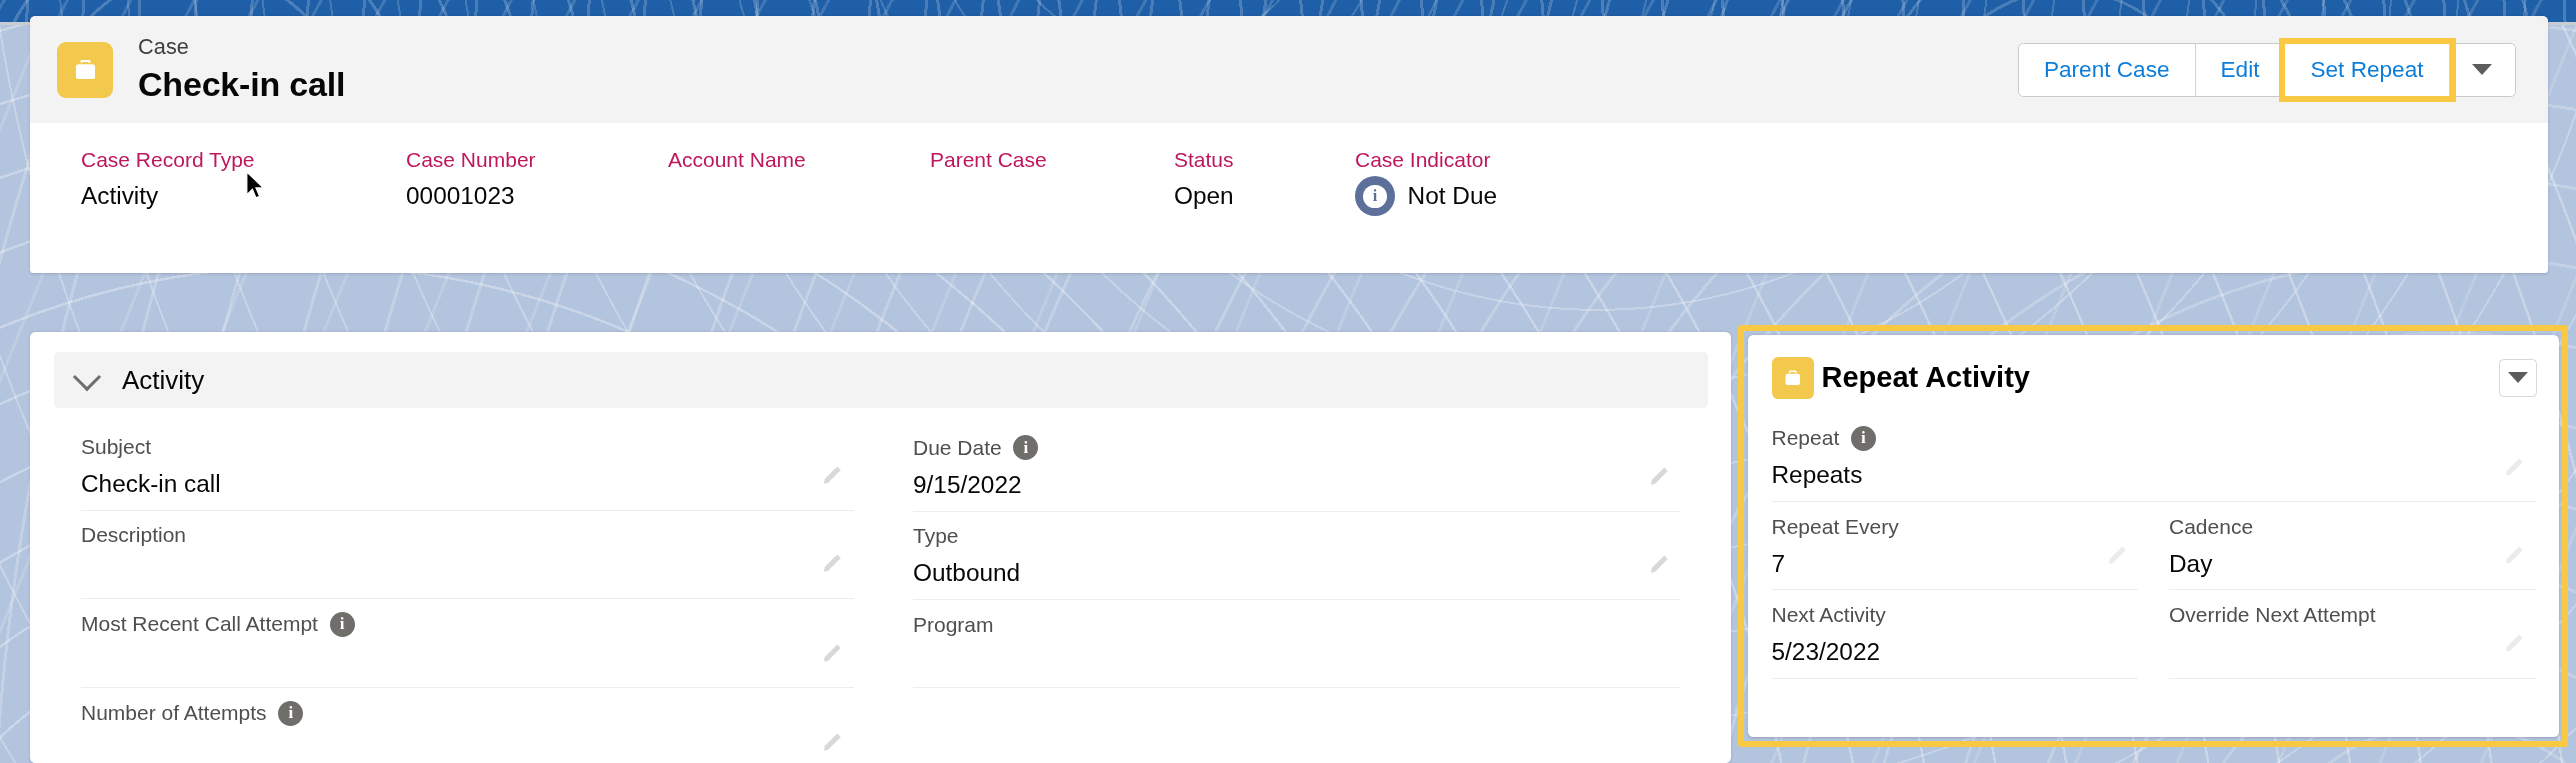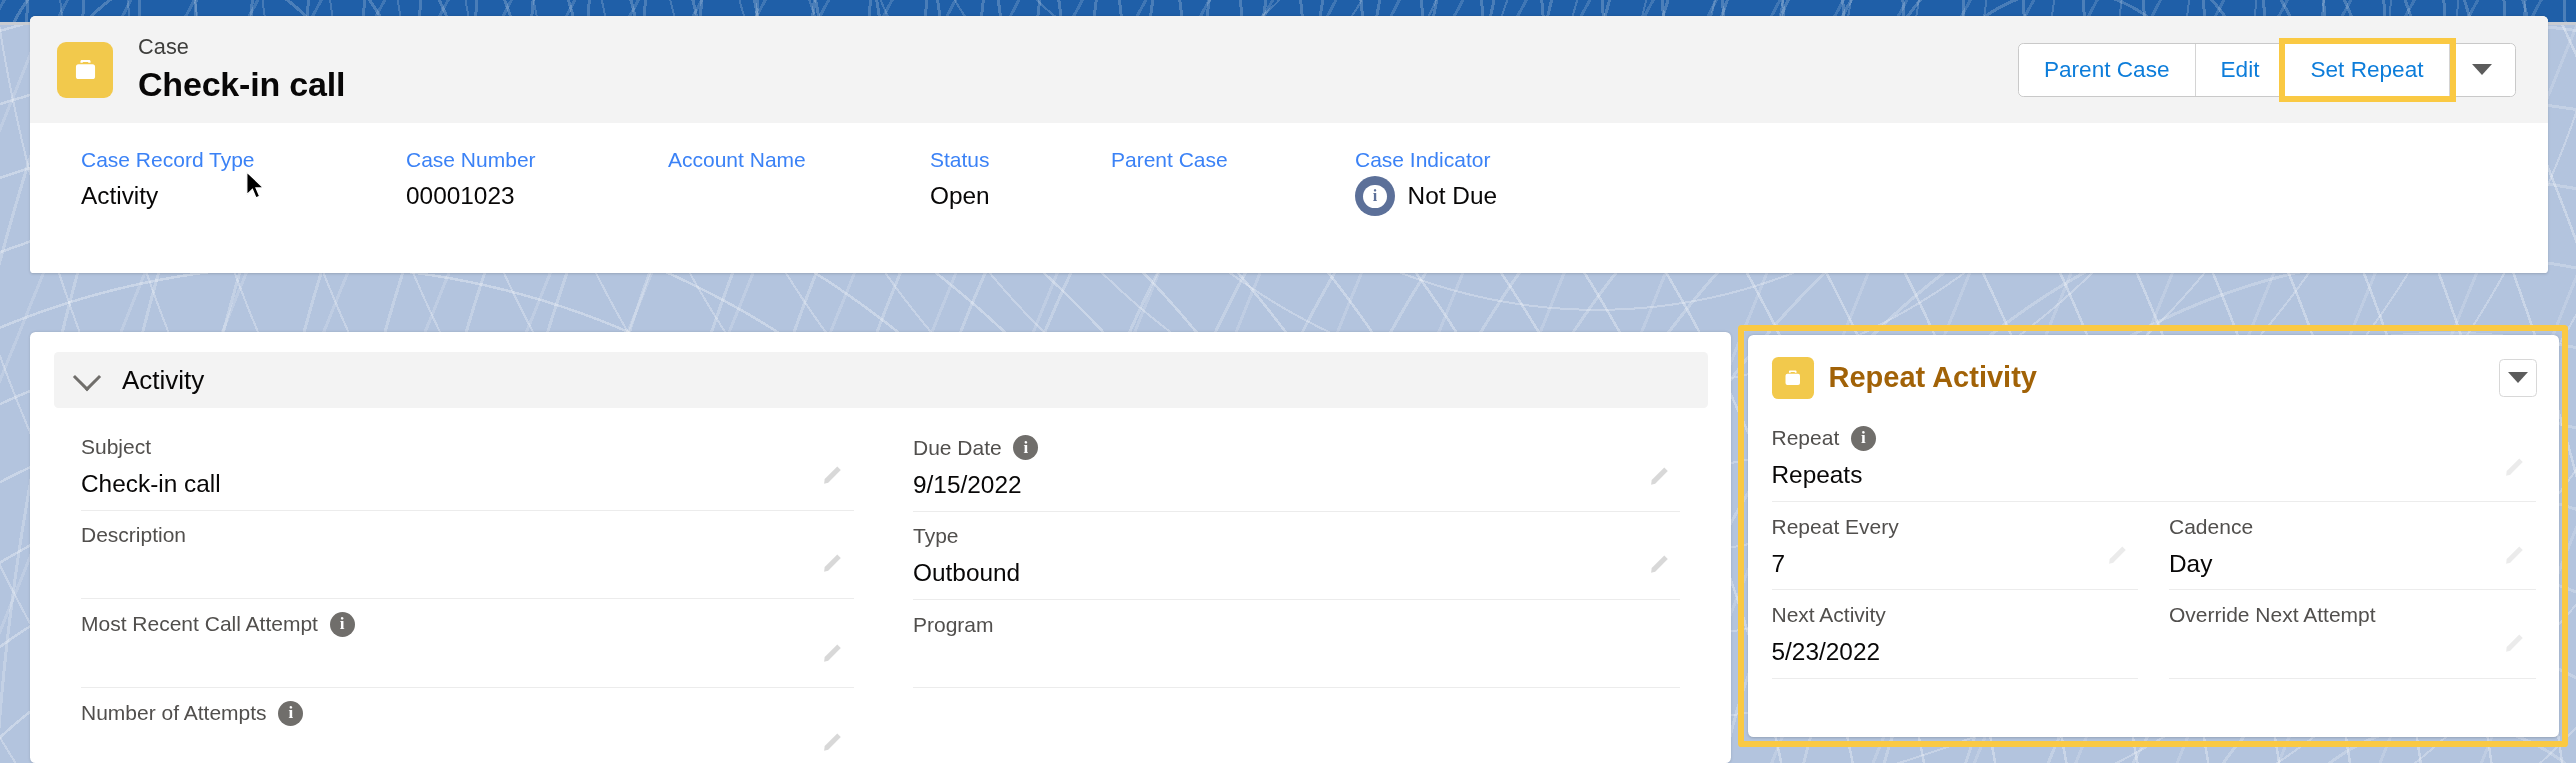--- a/index.html
+++ b/index.html
@@ -151,21 +151,21 @@
 
   
   #header-details {
     display: flex;
     padding: 23.5px 0 0 51px;
     background: #fff;
   }
   .detail-field { line-height: 1.25; }
   .detail-label {
     font-size: 21px;
-    color: #3b82f6;
+    color: #be185d;
     white-space: nowrap;
   }
   .detail-value {
     font-size: 24.4px;
     color: #080707;
     margin-top: 8.1px;
     white-space: nowrap;
     min-height: 29px;
   }
   .detail-value-row { display: flex; align-items: center; gap: 12.6px; margin-top: 3.6px; }
@@ -307,22 +307,22 @@
     overflow: hidden;
   }
   #repeat-header {
     display: flex;
     align-items: center;
     padding: 21.7px 21.7px 0 23.5px;
   }
   #repeat-title {
     font-size: 29px;
     font-weight: bold;
-    color: #a16207;
-    margin-left: 15px;
+    color: #000000;
+    margin-left: 8px;
   }
   #repeat-menu-btn {
     margin-left: auto;
     width: 38px; height: 38px;
     border: 0.9px solid #d8d8d8;
     border-radius: 4.5px;
     background: #fff;
     display: flex; align-items: center; justify-content: center;
     cursor: pointer;
   }
@@ -382,28 +382,28 @@
       <div class="detail-field" style="width:262px">
         <div class="detail-label">Case Number</div>
         <div class="detail-value">00001023</div>
       </div>
 
       <div class="detail-field" style="width:262px">
         <div class="detail-label">Account Name</div>
         <div class="detail-value"></div>
       </div>
 
+      <div class="detail-field" style="width:244px">
+        <div class="detail-label">Parent Case</div>
+        <div class="detail-value"></div>
+      </div>
+
       <div class="detail-field" style="width:181px">
         <div class="detail-label">Status</div>
         <div class="detail-value">Open</div>
-      </div>
-
-      <div class="detail-field" style="width:244px">
-        <div class="detail-label">Parent Case</div>
-        <div class="detail-value"></div>
       </div>
 
       <div class="detail-field">
         <div class="detail-label">Case Indicator</div>
         <div class="detail-value-row">
           <span class="indicator-icon">
             <span class="indicator-inner">i</span>
           </span>
           <span class="detail-value" style="margin-top:0">Not Due</span>
         </div>

